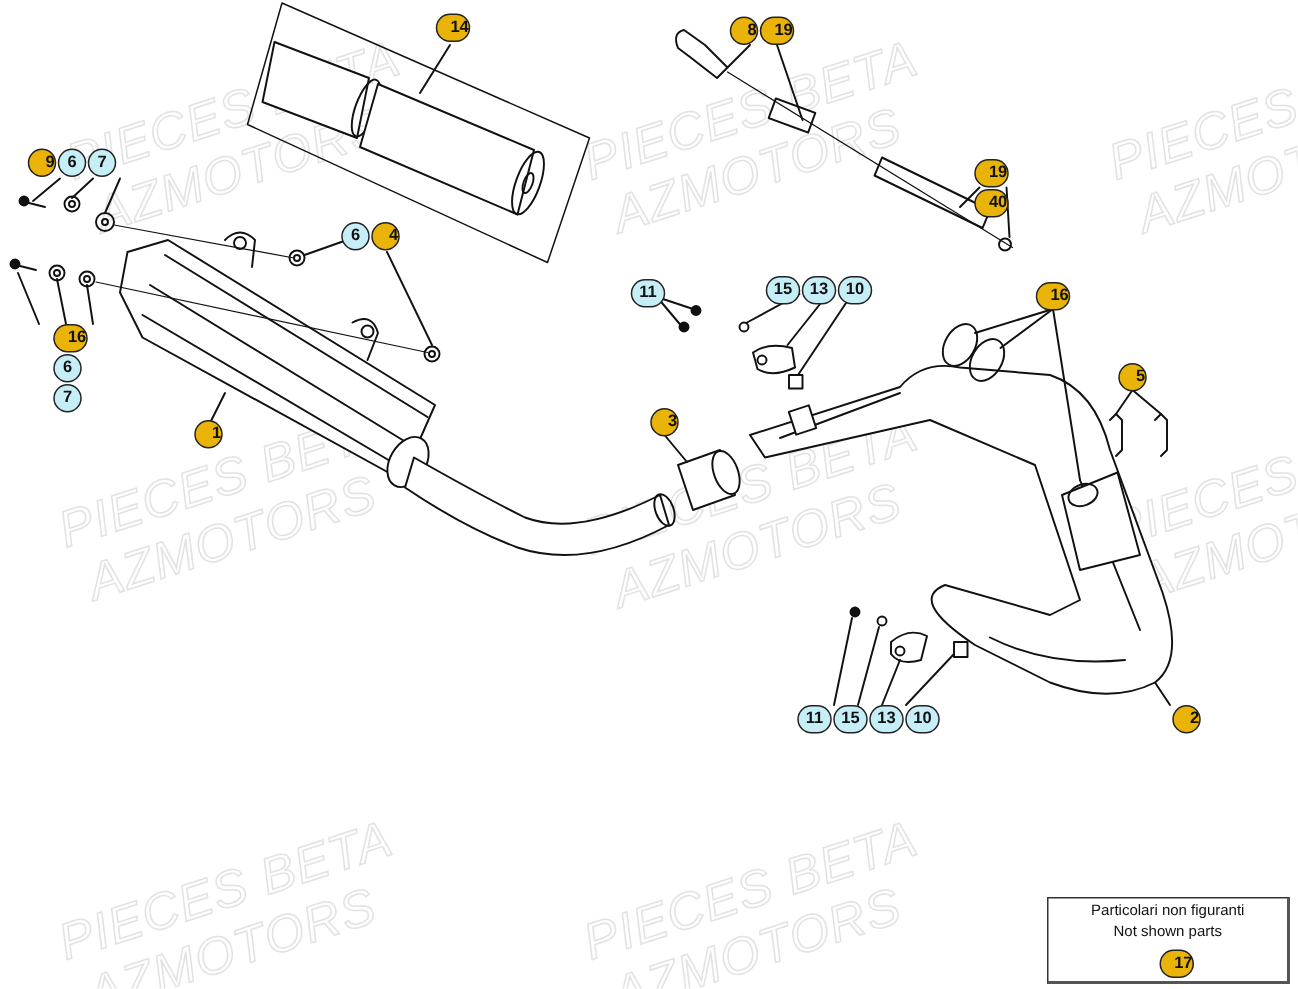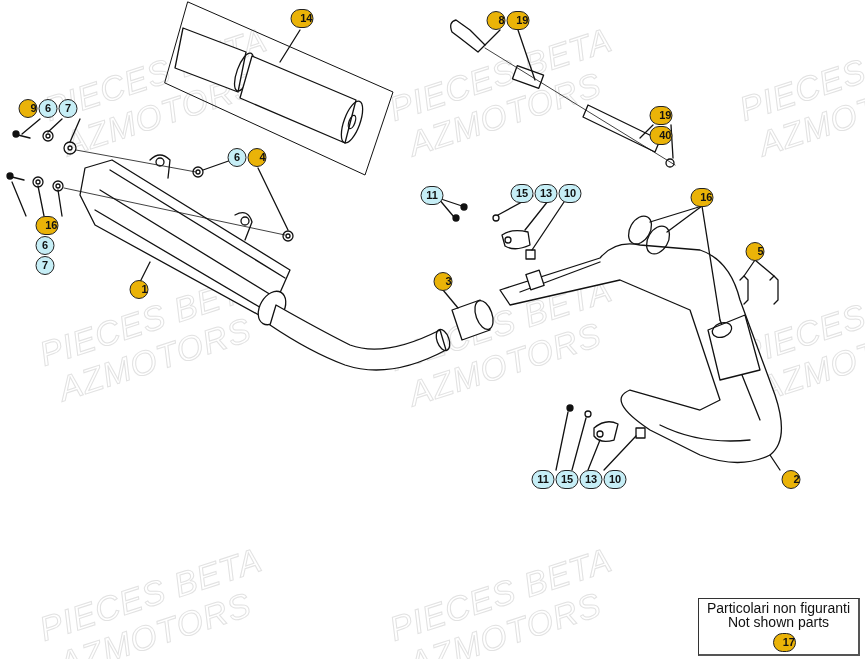--- a/index.html
+++ b/index.html
@@ -5,21 +5,21 @@
   html, body { margin: 0; padding: 0; background: #ffffff; }
   body { width: 865px; height: 659px; position: relative; overflow: hidden; font-family: "Liberation Sans", sans-serif; }
   #diagram { position: absolute; left: 0; top: 0; width: 865px; height: 659px; }
   .wm { position: absolute; font-family: "Liberation Sans", sans-serif; font-style: italic; font-size: 34px; color: transparent; -webkit-text-stroke: 1px #e2e2e2; transform: rotate(-18deg); white-space: nowrap; letter-spacing: 1px; pointer-events: none; }
   .callout { position: absolute; height: 20px; display: flex; gap: 1px; transform: translate(-50%, -50%); }
   .badge { width: 17px; height: 17px; border-radius: 50%; border: 1.2px solid #222; font-size: 11px; line-height: 17px; text-align: center; color: #111; font-weight: bold; box-sizing: content-box; }
   .badge.yellow { background: #eab308; text-align: right; }
   .badge.cyan { background: #c6eef6; }
   .badge.wide { width: 21px; border-radius: 10px; }
   .note-box { position: absolute; left: 698px; top: 598px; width: 162px; height: 58px; border: 1px solid #333; border-right: 2px solid #555; border-bottom: 2px solid #555; background: #fff; box-sizing: border-box; text-align: center; }
-  .note-line { font-size: 14px; color: #111; line-height: 14px; }
+  .note-line { font-size: 10px; color: #111; line-height: 14px; }
   .note-line:first-child { margin-top: 2px; }
   .note-badge { display: inline-block; margin-top: 4px; margin-left: 12px; }
 </style>
 </head>
 <body>
 
 <div id="diagram">
 
   <div class="wm" style="left:40px;top:55px;">PIECES BETA</div>
   <div class="wm" style="left:60px;top:95px;">AZMOTORS</div>

